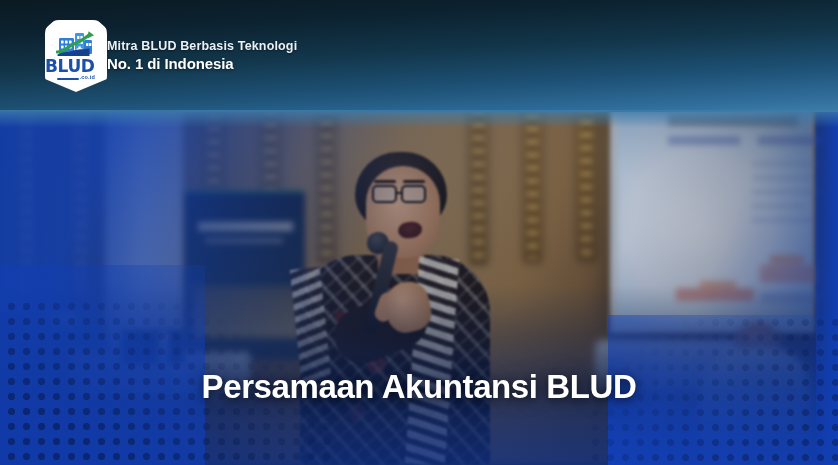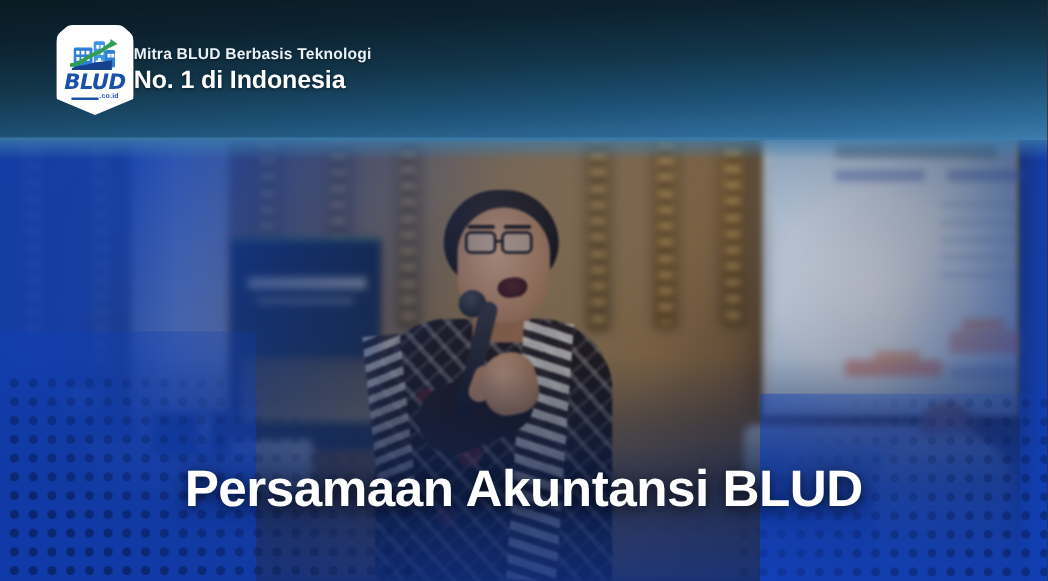--- a/index.html
+++ b/index.html
@@ -391,23 +391,22 @@
     background: #ffffff;
     border-radius: 14px 14px 16px 16px;
     clip-path: polygon(16% 0%, 84% 0%, 100% 12%, 100% 82%, 50% 100%, 0% 82%, 0% 12%);
     box-shadow: 0 2px 7px rgba(0,0,0,.38);
   }
   .bld-building {
     position: absolute; left: 11px; top: 7px; width: 40px; height: 30px;
   }
   .bld-text {
     position: absolute; left: 0; right: 0; top: 38px;
-    text-align: center;
     font-family: "DejaVu Sans", sans-serif;
-    font-weight: 700; font-style: italic;
+    font-weight: 700; 
     font-size: 17px; letter-spacing: -.4px;
     color: #1b50a8;
     line-height: 1;
   }
   .bld-dot {
     position: absolute; left: 0; right: 0; top: 54px;
     text-align: center;
     font-size: 5.5px; font-weight: 700;
     color: #1b50a8;
     letter-spacing: .2px;
@@ -422,36 +421,36 @@
   #tagline {
     color: #e9f1f6;
     font-size: 12.5px;
     font-weight: 700;
     letter-spacing: .15px;
     line-height: 1.15;
     text-shadow: 0 1px 2px rgba(0,0,0,.45);
   }
   #headline {
     color: #ffffff;
-    font-size: 20px;
+    font-size: 15px;
     font-weight: 700;
     letter-spacing: -.1px;
     line-height: 1.2;
     margin-top: 2px;
     text-shadow: 0 1px 3px rgba(0,0,0,.5);
   }
 
   
   #main-title {
     position: absolute;
     left: 0; right: 0;
     top: 368px;
     text-align: center;
     color: #ffffff;
-    font-size: 41px;
+    font-size: 33px;
     font-weight: 700;
     letter-spacing: -.4px;
     text-shadow: 0 2px 9px rgba(0,0,0,.60), 0 0 22px rgba(0,0,0,.35);
     z-index: 7;
     white-space: nowrap;
   }
 </style>
 </head>
 <body>
 

